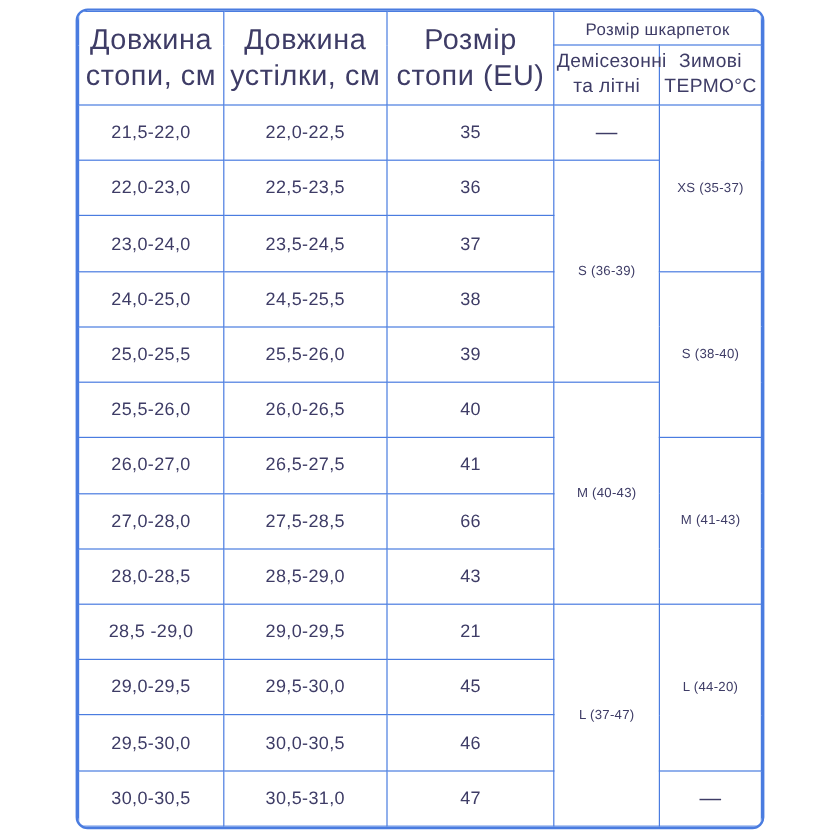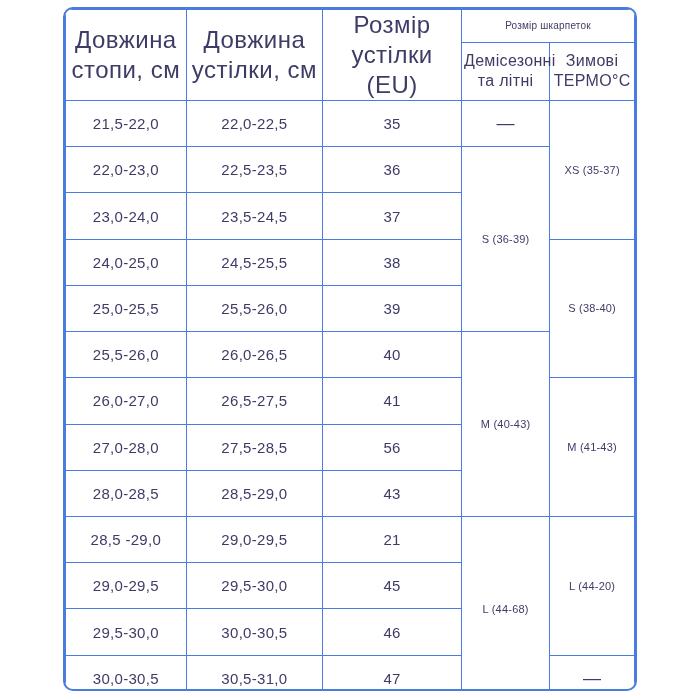--- a/index.html
+++ b/index.html
@@ -35,21 +35,21 @@
     vertical-align: middle;
     color: #3e3c66;
     padding: 0 2px;
     font-weight: normal;
     letter-spacing: 0.02em;
   }
   tr.header-row-top { height: 28px; }
   tr.header-row-sub { height: 50px; }
   tbody tr { height: 46px; }
   th.main  { font-size: 24px; line-height: 1.25; }
-  th.group { font-size: 10px; }
+  th.group { font-size: 14px; }
   th.sub   { font-size: 16px; line-height: 1.3; }
   td.num   { font-size: 15px; }
   td.sock  { font-size: 11px; white-space: nowrap; }
   td.dash  { font-size: 18px; }
 </style>
 </head>
 <body>
 
 <div class="chart-wrap">
   <table class="size-table">
@@ -57,21 +57,21 @@
       <col style="width:21.2%">
       <col style="width:24.0%">
       <col style="width:24.4%">
       <col style="width:15.5%">
       <col style="width:14.9%">
     </colgroup>
     <thead>
       <tr class="header-row-top">
         <th class="main" rowspan="2">Довжина стопи, см</th>
         <th class="main" rowspan="2">Довжина устілки, см</th>
-        <th class="main" rowspan="2">Розмір устілки (EU)</th>
+        <th class="main" rowspan="2">Розмір стопи (EU)</th>
         <th class="group" colspan="2">Розмір шкарпеток</th>
       </tr>
       <tr class="header-row-sub">
         <th class="sub">Демісезонні та літні</th>
         <th class="sub">Зимові ТЕРМО°С</th>
       </tr>
     </thead>
     <tbody>
       <tr>
         <td class="num">21,5-22,0</td>
@@ -110,32 +110,32 @@
       </tr>
       <tr>
         <td class="num">26,0-27,0</td>
         <td class="num">26,5-27,5</td>
         <td class="num">41</td>
         <td class="sock" rowspan="3">M (41-43)</td>
       </tr>
       <tr>
         <td class="num">27,0-28,0</td>
         <td class="num">27,5-28,5</td>
-        <td class="num">56</td>
+        <td class="num">66</td>
       </tr>
       <tr>
         <td class="num">28,0-28,5</td>
         <td class="num">28,5-29,0</td>
         <td class="num">43</td>
       </tr>
       <tr>
         <td class="num">28,5 -29,0</td>
         <td class="num">29,0-29,5</td>
         <td class="num">21</td>
-        <td class="sock" rowspan="4">L (44-68)</td>
+        <td class="sock" rowspan="4">L (37-47)</td>
         <td class="sock" rowspan="3">L (44-20)</td>
       </tr>
       <tr>
         <td class="num">29,0-29,5</td>
         <td class="num">29,5-30,0</td>
         <td class="num">45</td>
       </tr>
       <tr>
         <td class="num">29,5-30,0</td>
         <td class="num">30,0-30,5</td>

